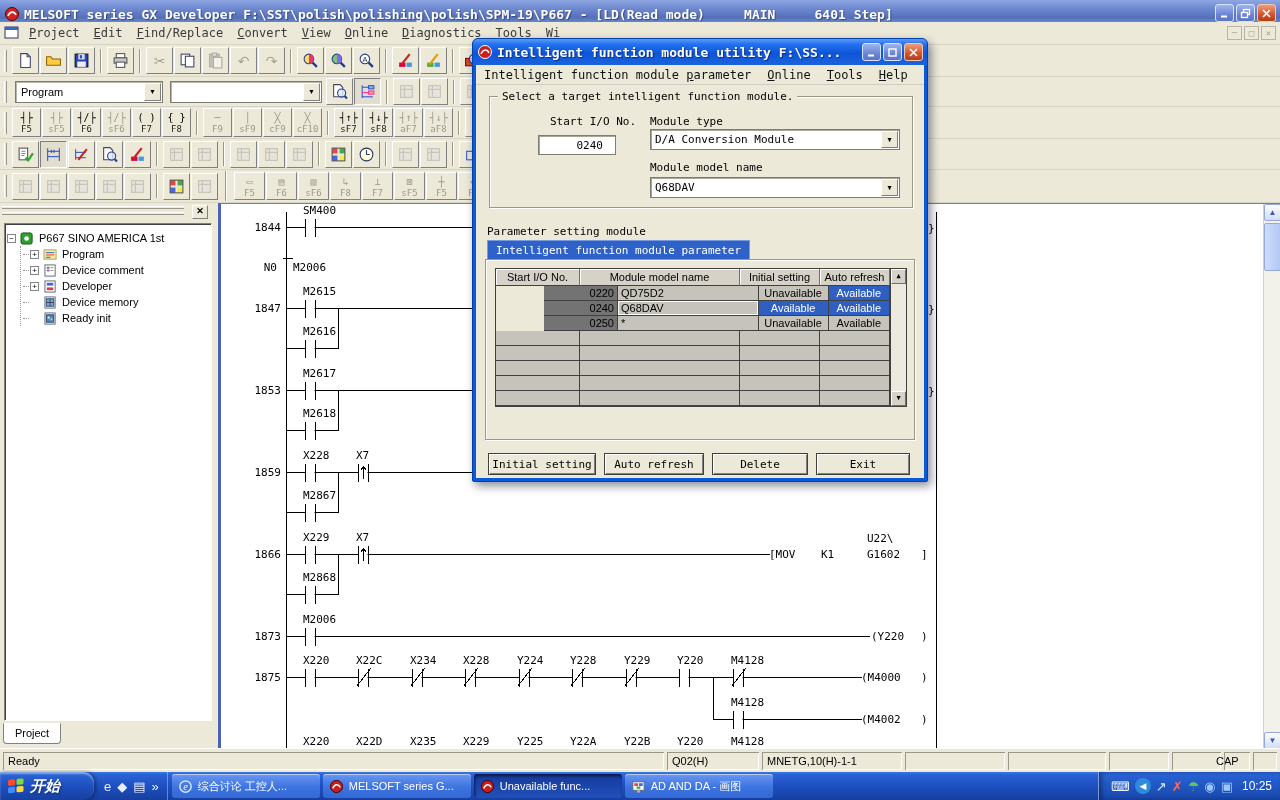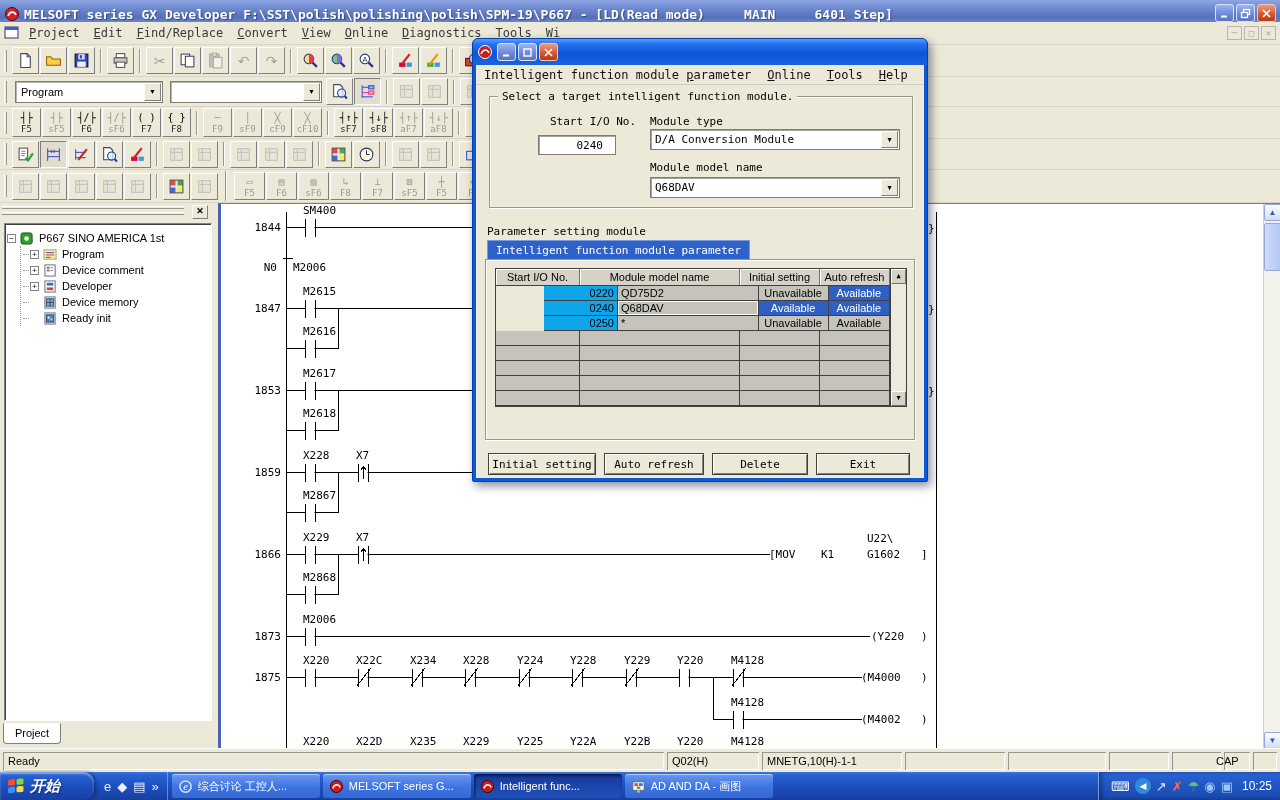--- a/index.html
+++ b/index.html
@@ -114,21 +114,21 @@
   #ifm-table { position:absolute; left:9px; top:8px; width:412px; border:1px solid #404040; display:flex; flex-wrap:wrap; }
   .tmain { width:394px; }
   .trh { display:flex; }
   .th { height:17px; background:#d6d2c8; display:flex; align-items:center; justify-content:center;
     font:11px "Liberation Sans",sans-serif; border-right:1px solid #707070; border-bottom:1px solid #404040;
     box-shadow:inset 1px 1px 0 #fff; }
   .trd { display:flex; }
   .td { height:15px; display:flex; align-items:center; justify-content:center; font:11px "Liberation Sans",sans-serif;
     border-right:1px solid #404040; border-bottom:1px solid #404040; background:#c6c3bb; overflow:hidden; }
   .td.c0 { justify-content:flex-end; padding-right:3px; }
-  .td.white { background:#0ea5e9;margin-left:48px; }
+  .td.white { background:#737373;margin-left:48px; }
   .td.c1 { justify-content:flex-start; padding-left:3px; }
   .td.sel { background:#2f5fc0; color:#fff; }
   .td.focuscell { box-shadow:inset 0 0 0 1px #fff; }
   #tbl-sb { width:16px; background:#eceade; display:flex; flex-direction:column; justify-content:space-between; border-left:1px solid #404040; }
   .tsba { height:15px; background:#d6d2c8; border:1px solid; border-color:#fff #707070 #707070 #fff;
     font-size:7px; text-align:center; line-height:13px; color:#000; }
   .dbtn { position:absolute; top:368px; height:22px; background:#ece9d8; border:1px solid #404040;
     box-shadow:inset 1px 1px 0 #fff, inset -1px -1px 0 #808080; font:11px "DejaVu Sans Mono",monospace; }
 
   
@@ -1013,20 +1013,21 @@
       </div>
     </div>
   </div>
 
   <div id="dialog">
     <div id="dlg-title">
       <span class="ticon"><svg viewBox="0 0 16 16">
             <circle cx="8" cy="8" r="6.5" fill="#c81e1e" stroke="#fff" stroke-width="1"></circle>
             <path d="M4 10c2-5 6-5 8-1" stroke="#fff" stroke-width="1.5" fill="none"></path>
           </svg></span>
+      <span id="dlg-title-text">Intelligent function module utility F:\SS...</span>
       <span class="winbtns">
         <span class="winbtn">
             <svg viewBox="0 0 11 11">
               <rect x="2" y="7.5" width="6" height="2" fill="#fff"></rect>
             </svg>
           </span>
         <span class="winbtn">
             <svg viewBox="0 0 11 11">
               <rect x="2" y="2" width="7" height="7" fill="none" stroke="#fff" stroke-width="1.4"></rect>
             </svg>
@@ -1173,21 +1174,21 @@
               <circle cx="8" cy="8" r="6.5" fill="#c81e1e" stroke="#400"></circle>
               <path d="M4 10c2-5 6-5 8-1" stroke="#fff" stroke-width="1.5" fill="none"></path>
             </svg></span>
           <span>MELSOFT series G...</span>
         </div>
         <div class="task active">
           <span class="ticon16"><svg viewBox="0 0 16 16">
               <circle cx="8" cy="8" r="6.5" fill="#c81e1e" stroke="#400"></circle>
               <path d="M4 10c2-5 6-5 8-1" stroke="#fff" stroke-width="1.5" fill="none"></path>
             </svg></span>
-          <span>Intelligent func...</span>
+          <span>Unavailable func...</span>
         </div>
         <div class="task">
           <span class="ticon16"><svg viewBox="0 0 16 16">
               <rect x="2" y="3" width="12" height="9" fill="#fff" stroke="#667"></rect>
               <rect x="3.5" y="4.5" width="4" height="3" fill="#e44"></rect>
               <rect x="8.5" y="4.5" width="4" height="3" fill="#46e"></rect>
               <rect x="6" y="8" width="4" height="2.5" fill="#4a4"></rect>
               <rect x="6.5" y="12" width="3" height="2.5" fill="#caa"></rect>
             </svg></span>
           <span>AD AND DA - 画图</span>

